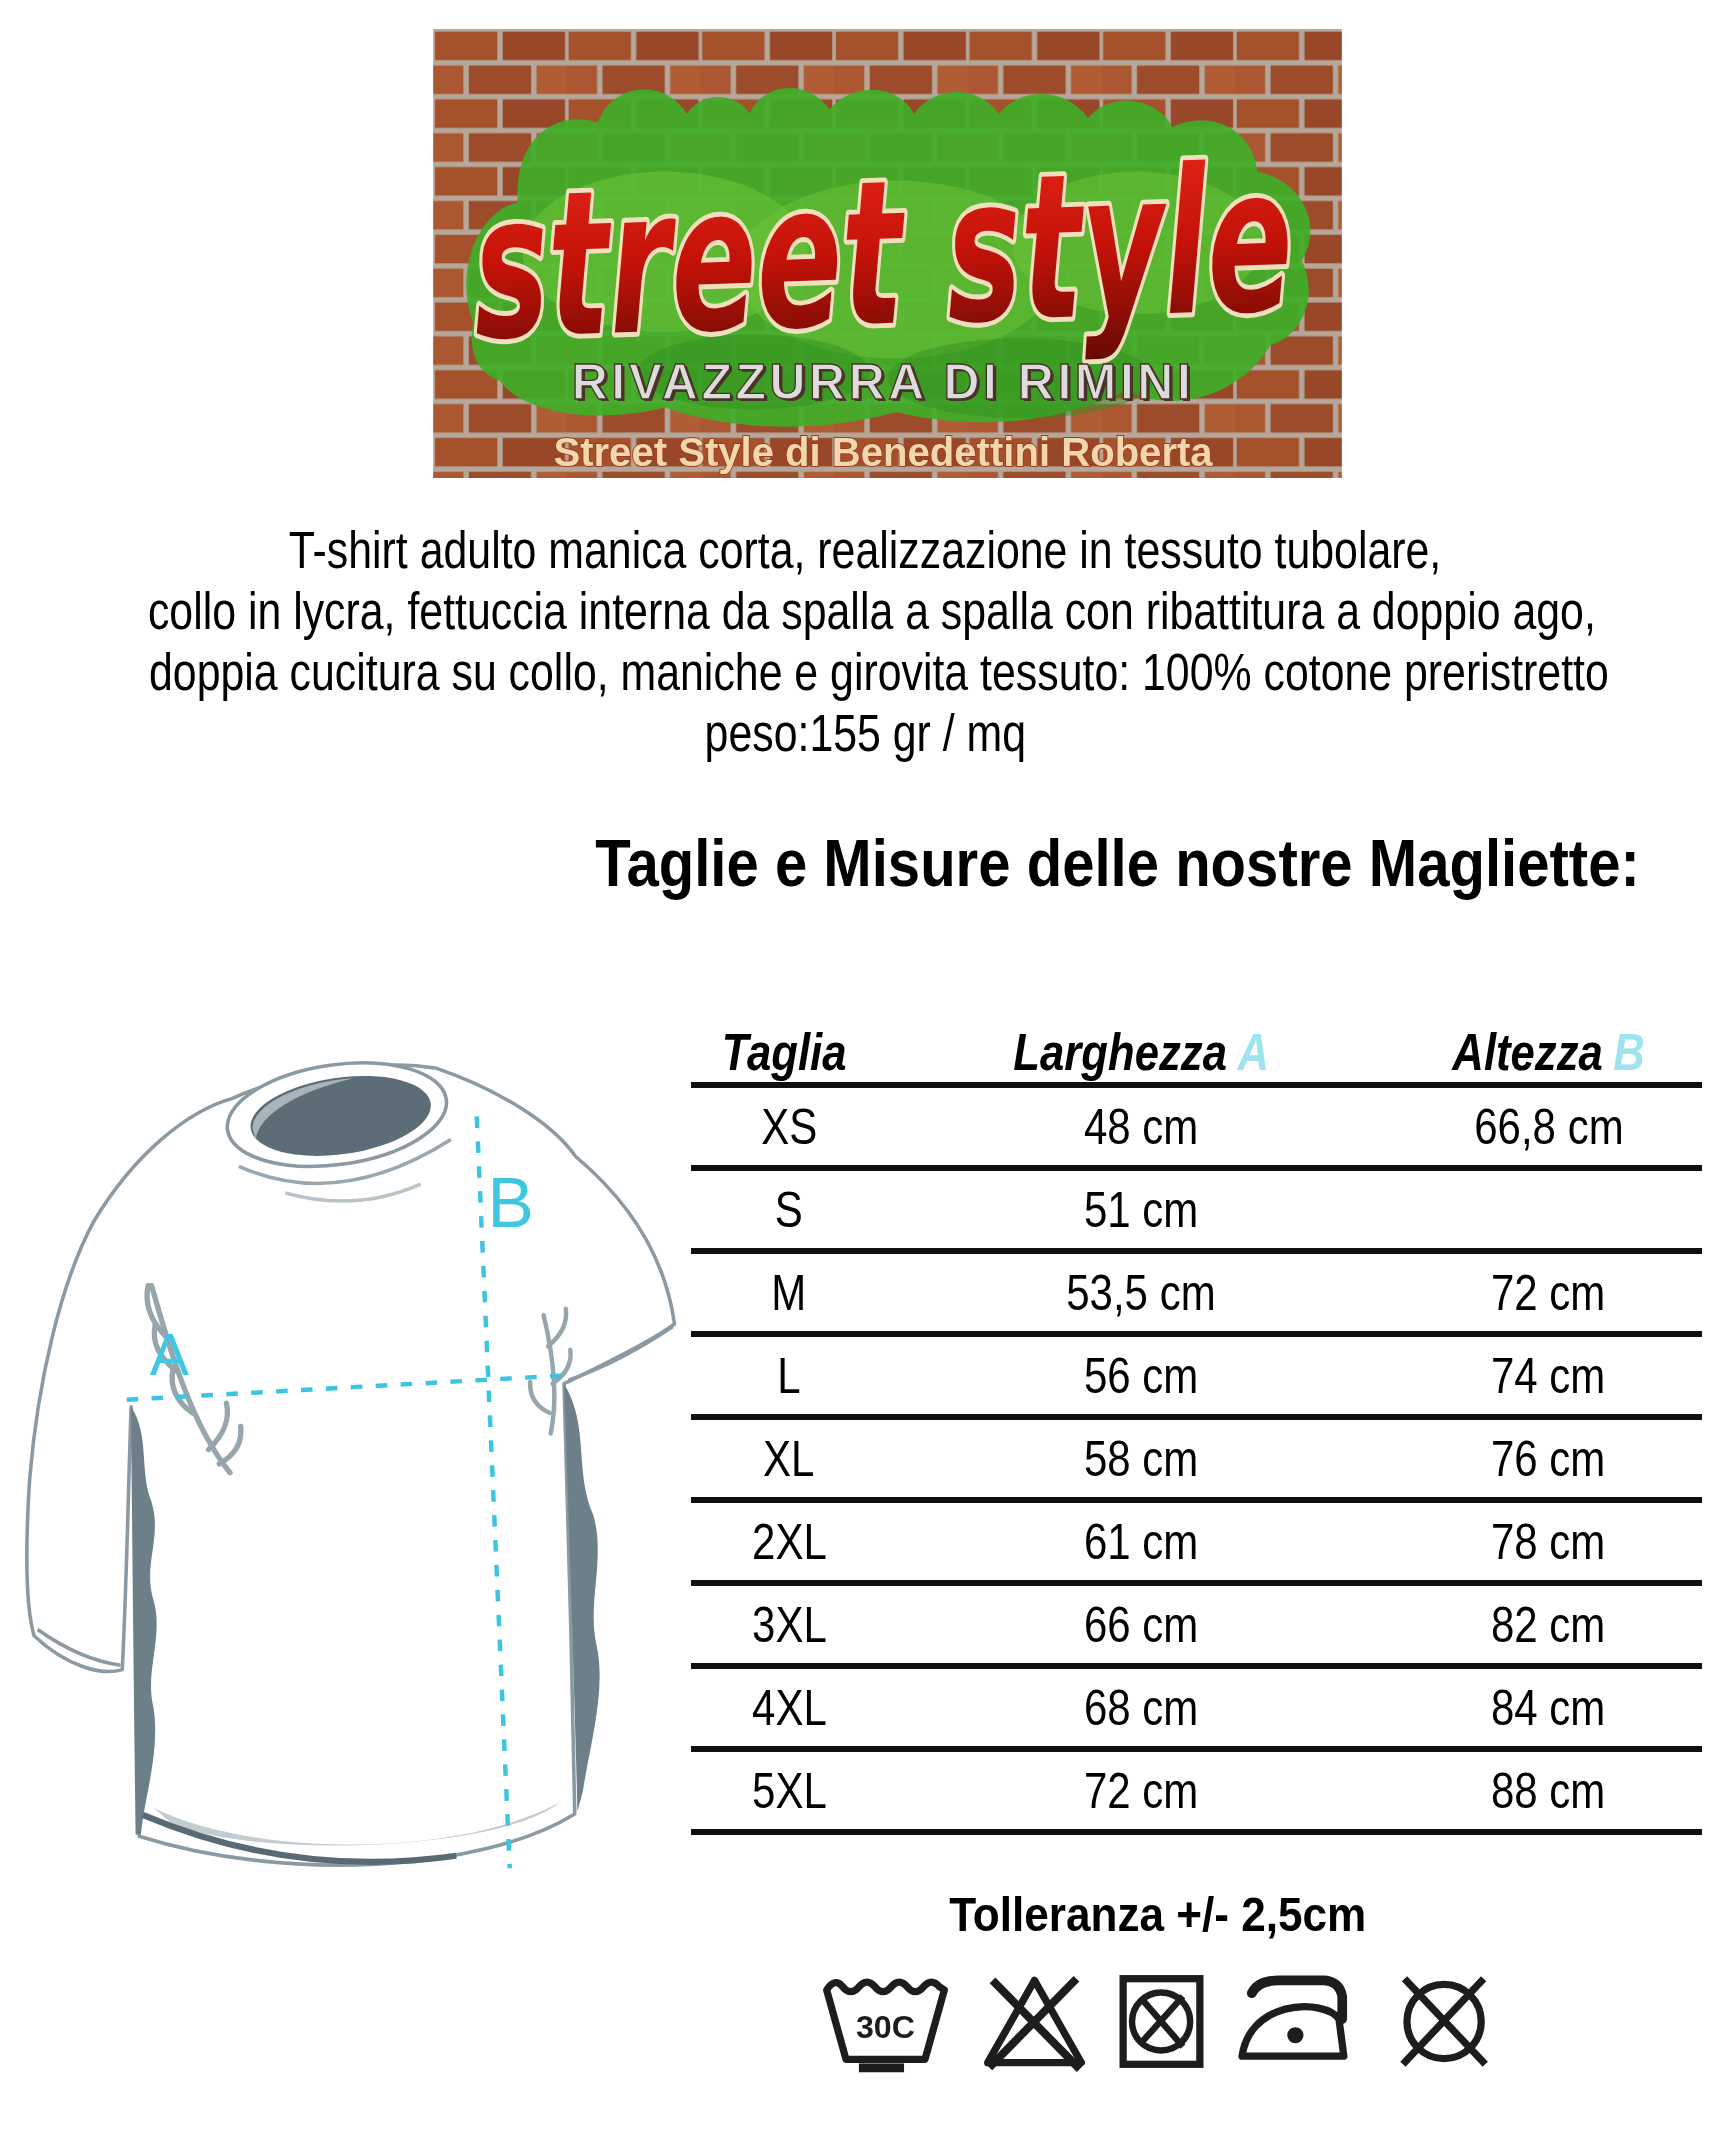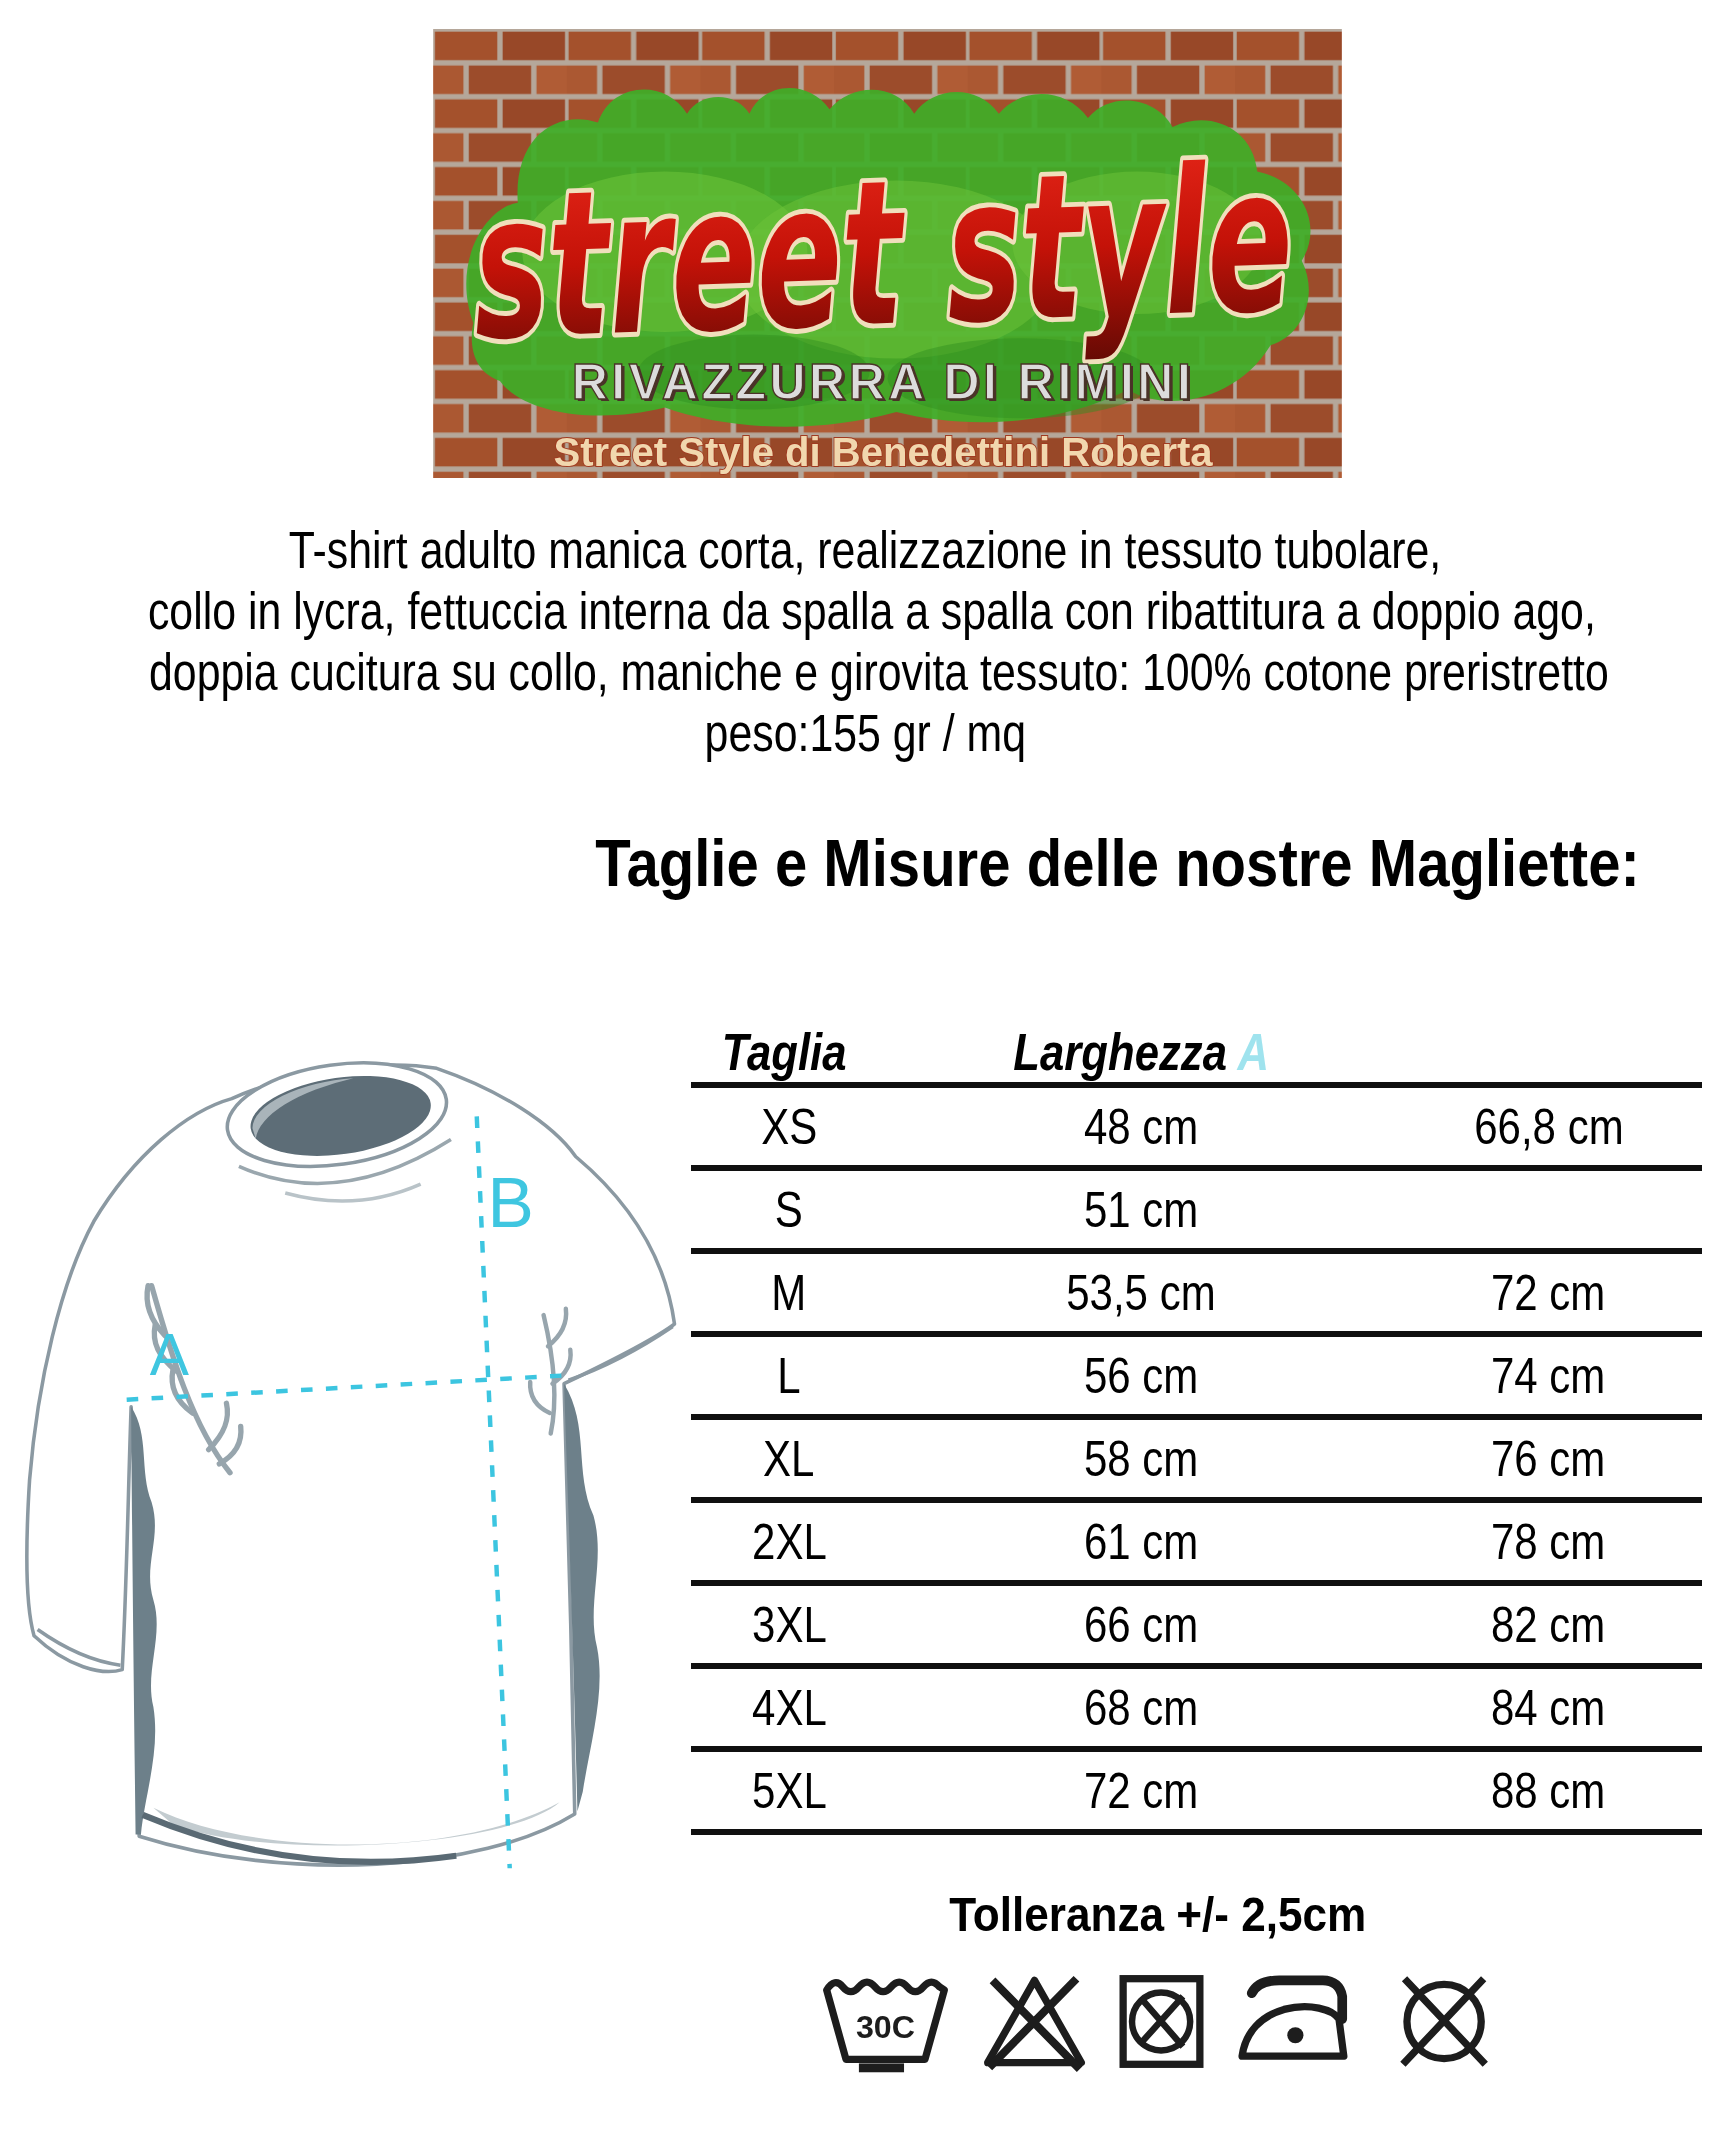--- a/index.html
+++ b/index.html
@@ -116,20 +116,21 @@
       <path stroke-dasharray="13 15" d="M515,72 L552,916"></path>
     </g>
     <text x="148" y="362" font-size="66" fill="#3fc6e0" font-family="'Liberation Sans','DejaVu Sans',sans-serif">A</text>
     <text x="527" y="196" font-size="78" fill="#3fc6e0" font-family="'Liberation Sans','DejaVu Sans',sans-serif">B</text>
   </svg>
 
   <div id="sizetable">
     <div class="thead">
       <div><span class="cx"><span>Taglia</span><span class="hl"></span></span></div>
       <div><span class="cx"><span>Larghezza</span><span class="hl">A</span></span></div>
+      <div><span class="cx"><span>Altezza</span><span class="hl">B</span></span></div>
     </div>
     <div class="trow">
       <div><span class="cx">XS</span></div>
       <div><span class="cx">48 cm</span></div>
       <div><span class="cx">66,8 cm</span></div>
     </div>
     <div class="trow">
       <div><span class="cx">S</span></div>
       <div><span class="cx">51 cm</span></div>
     </div>

